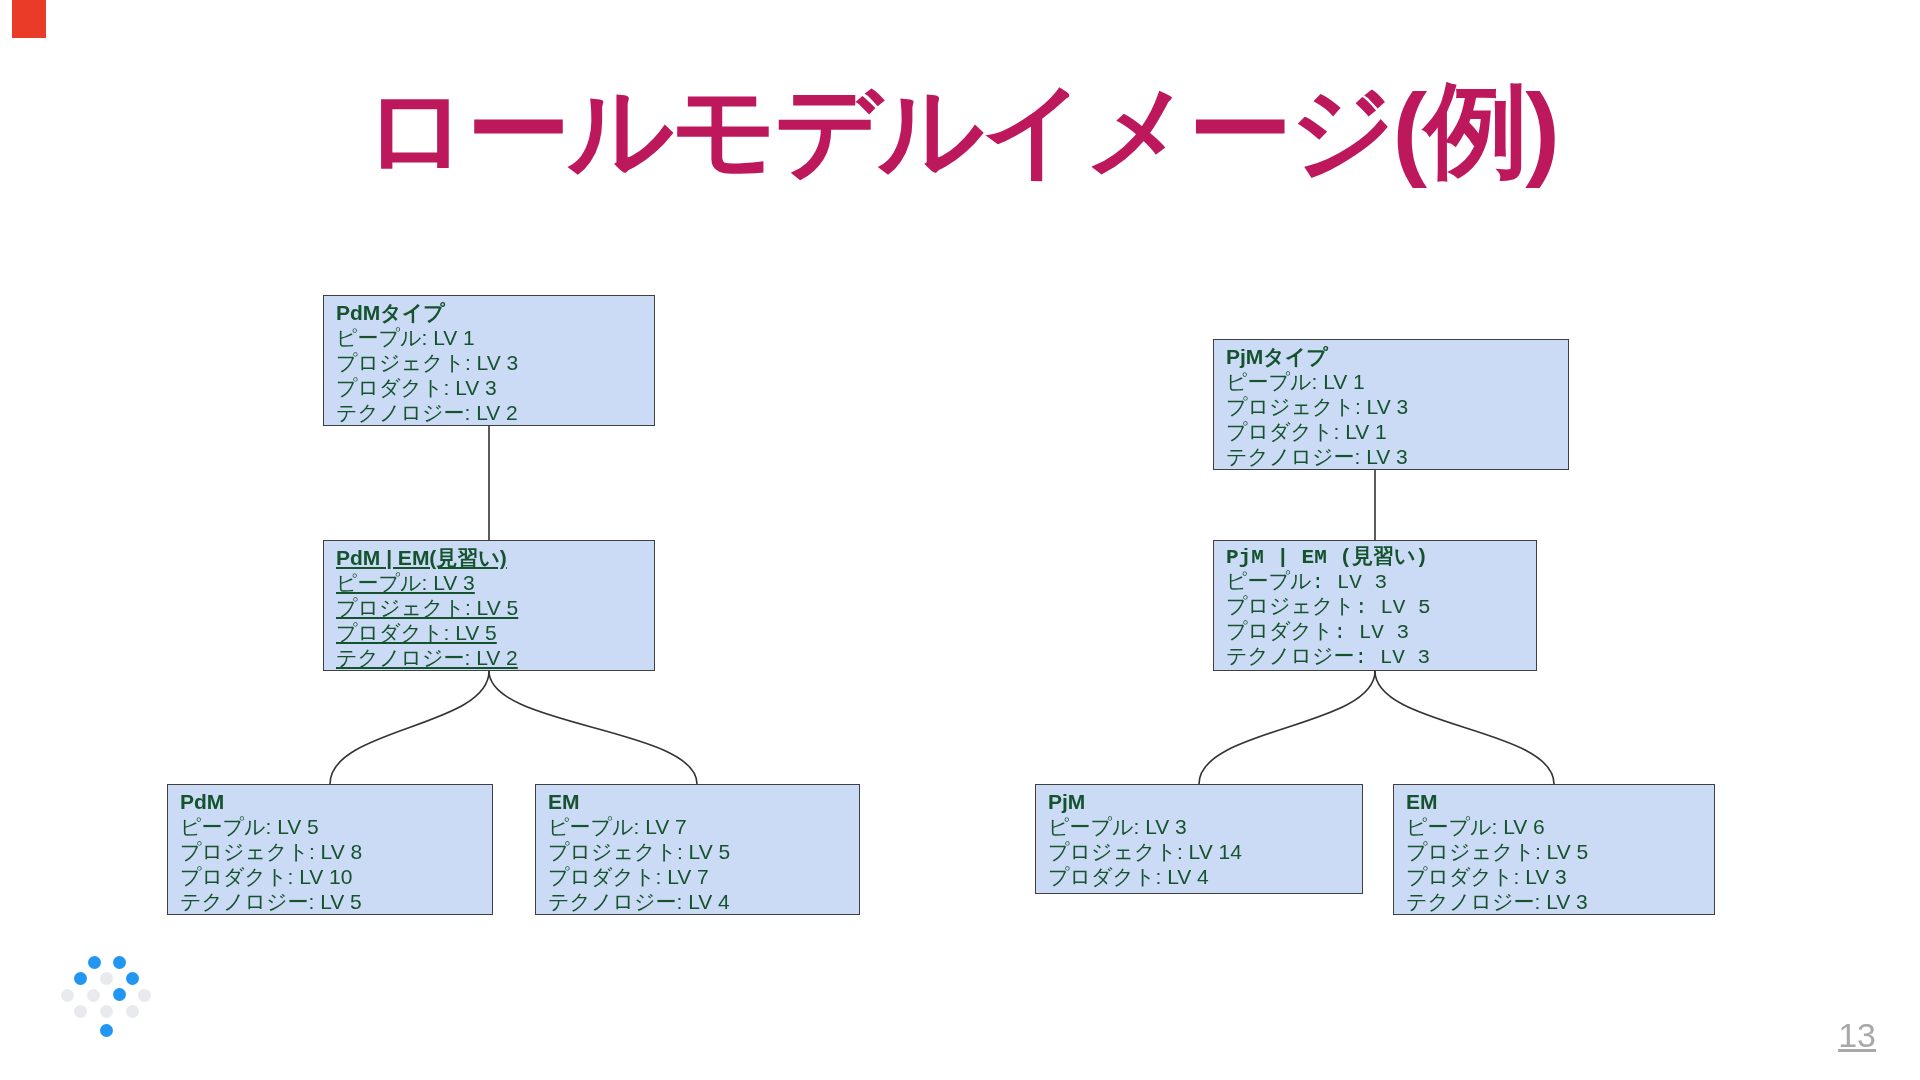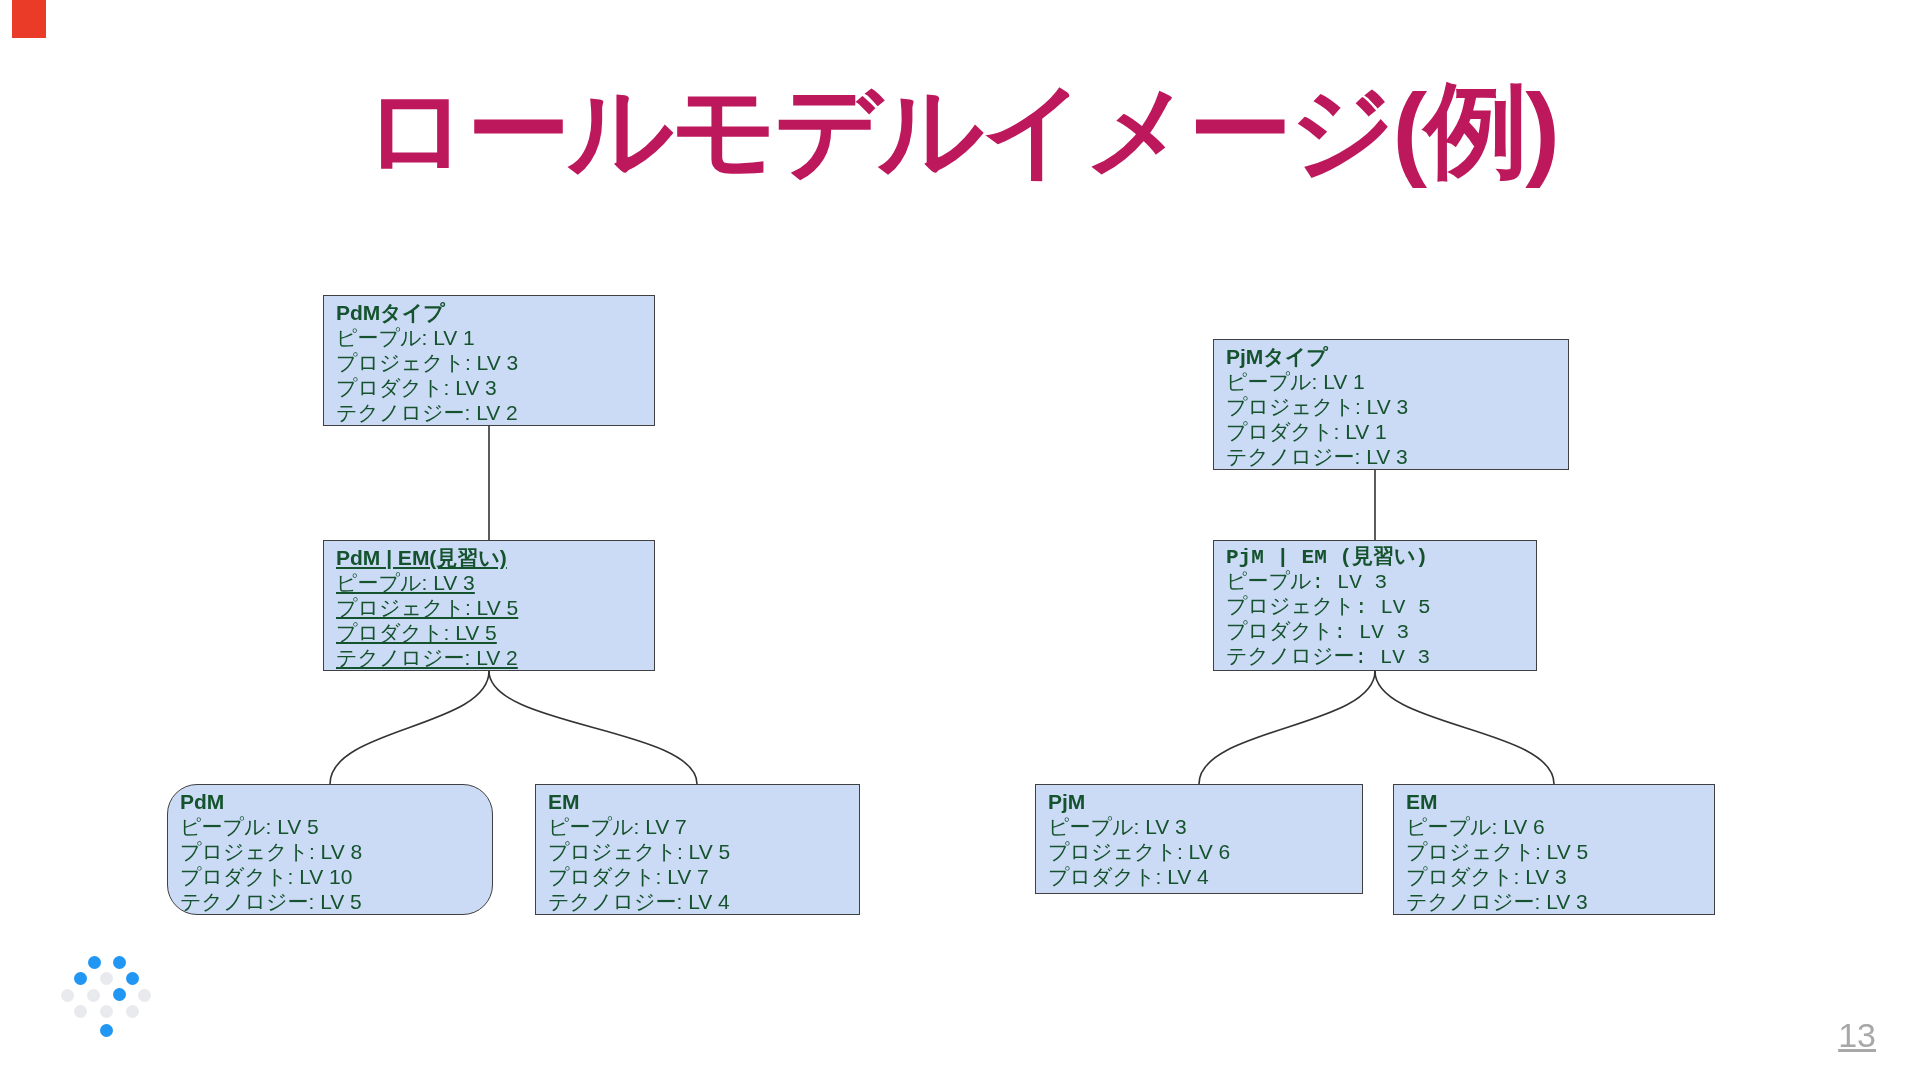--- a/index.html
+++ b/index.html
@@ -34,21 +34,21 @@
     padding:4px 12px 0 12px;
     color:#14532d;
     font-size:21px;line-height:25px;
     white-space:nowrap;overflow:hidden;
   }
   .node-title{font-weight:700;}
   .node-line{font-weight:400;}
 
   #box-l1{left:323px;top:295px;width:332px;height:131px;}
   #box-l2{left:323px;top:540px;width:332px;height:131px;text-decoration:underline;}
-  #box-l3{left:167px;top:784px;width:326px;height:131px;border-radius:30px;}
+  #box-l3{left:167px;top:784px;width:326px;height:131px;}
   #box-l4{left:535px;top:784px;width:325px;height:131px;}
   #box-r1{left:1213px;top:295px;width:356px;height:131px;margin-top:44px;}
   #box-r2{left:1213px;top:540px;width:324px;height:131px;font-family:Liberation Mono, monospace;}
   #box-r3{left:1035px;top:784px;width:328px;height:110px;}
   #box-r4{left:1393px;top:784px;width:322px;height:131px;}
 
   
   .logo{position:absolute;left:40px;top:940px;width:130px;height:110px;}
   .logo-dot{position:absolute;width:13px;height:13px;border-radius:50%;}
 
@@ -120,21 +120,21 @@
     <div class="node-title">PjM | EM (見習い)</div>
     <div class="node-line">ピープル: LV 3</div>
     <div class="node-line">プロジェクト: LV 5</div>
     <div class="node-line">プロダクト: LV 3</div>
     <div class="node-line">テクノロジー: LV 3</div>
   </div>
 
   <div class="node-box" id="box-r3">
     <div class="node-title">PjM</div>
     <div class="node-line">ピープル: LV 3</div>
-    <div class="node-line">プロジェクト: LV 6</div>
+    <div class="node-line">プロジェクト: LV 14</div>
     <div class="node-line">プロダクト: LV 4</div>
     <div class="node-line">テクノロジー: LV 4</div>
   </div>
 
   <div class="node-box" id="box-r4">
     <div class="node-title">EM</div>
     <div class="node-line">ピープル: LV 6</div>
     <div class="node-line">プロジェクト: LV 5</div>
     <div class="node-line">プロダクト: LV 3</div>
     <div class="node-line">テクノロジー: LV 3</div>

